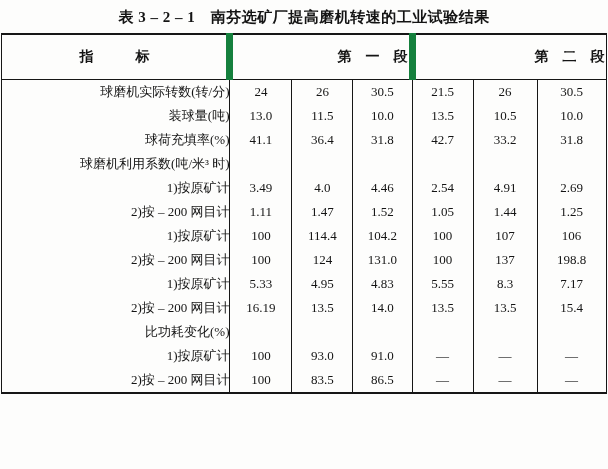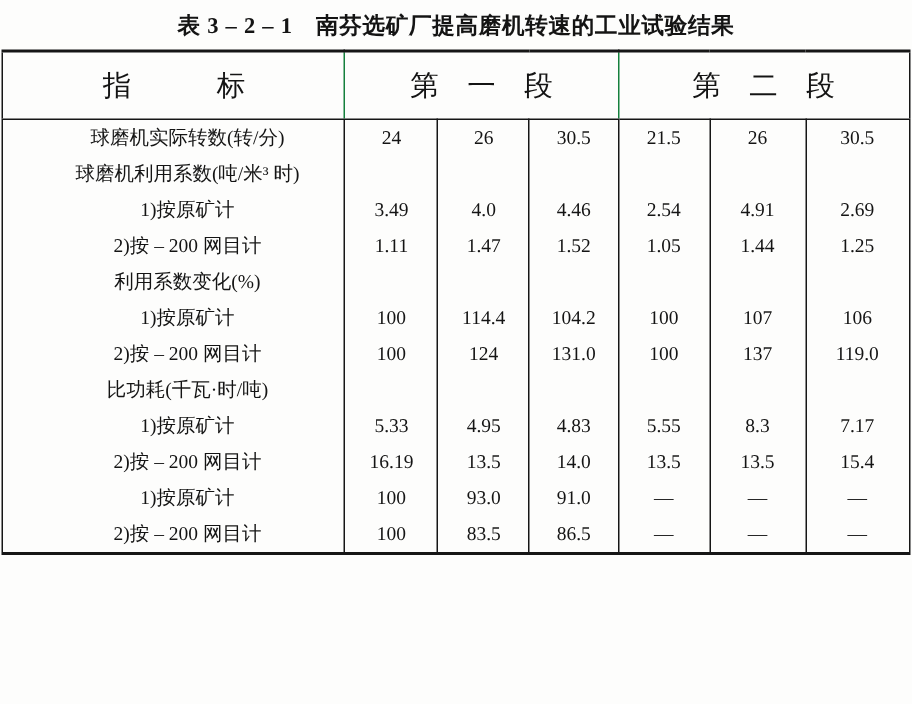--- a/index.html
+++ b/index.html
@@ -32,39 +32,39 @@
     font-size: 13px;
   }
   col.c-label { width: 228px; }
   col.c-v1 { width: 62px; }
   col.c-v2 { width: 61px; }
   col.c-v3 { width: 59px; }
   col.c-v4 { width: 61px; }
   col.c-v5 { width: 64px; }
   col.c-v6 { width: 69px; }
   thead th {
-    font-weight: normal;
-    font-size: 19px;
+    font-weight: bold;
+    font-size: 14px;
     height: 42px;
     border-bottom: 1px solid #161616;
     text-align: center;
     vertical-align: middle;
     white-space: pre;
   }
-  thead th.stage { border-left: 1px solid #15803d; }
+  thead th.stage { border-left: 7px solid #15803d; text-align: right; }
   tbody td {
     height: 24px;
     vertical-align: middle;
     padding: 0;
     line-height: 24px;
     white-space: nowrap;
     overflow: hidden;
   }
   tbody td.label-cell {
-    text-align: center;
+    text-align: right;
     padding-left: 18px;
   }
   tbody td.value-cell {
     text-align: center;
     border-left: 1px solid #161616;
   }
 </style>
 </head>
 <body>
 
@@ -92,20 +92,38 @@
         <tr>
           <td class="label-cell">球磨机实际转数(转/分)</td>
           <td class="value-cell">24</td>
           <td class="value-cell">26</td>
           <td class="value-cell">30.5</td>
           <td class="value-cell">21.5</td>
           <td class="value-cell">26</td>
           <td class="value-cell">30.5</td>
         </tr>
         <tr>
+          <td class="label-cell">装球量(吨)</td>
+          <td class="value-cell">13.0</td>
+          <td class="value-cell">11.5</td>
+          <td class="value-cell">10.0</td>
+          <td class="value-cell">13.5</td>
+          <td class="value-cell">10.5</td>
+          <td class="value-cell">10.0</td>
+        </tr>
+        <tr>
+          <td class="label-cell">球荷充填率(%)</td>
+          <td class="value-cell">41.1</td>
+          <td class="value-cell">36.4</td>
+          <td class="value-cell">31.8</td>
+          <td class="value-cell">42.7</td>
+          <td class="value-cell">33.2</td>
+          <td class="value-cell">31.8</td>
+        </tr>
+        <tr>
           <td class="label-cell">球磨机利用系数(吨/米³ 时)</td>
           <td class="value-cell"></td>
           <td class="value-cell"></td>
           <td class="value-cell"></td>
           <td class="value-cell"></td>
           <td class="value-cell"></td>
           <td class="value-cell"></td>
         </tr>
         <tr>
           <td class="label-cell">1)按原矿计</td>
@@ -119,74 +137,65 @@
         <tr>
           <td class="label-cell">2)按 – 200 网目计</td>
           <td class="value-cell">1.11</td>
           <td class="value-cell">1.47</td>
           <td class="value-cell">1.52</td>
           <td class="value-cell">1.05</td>
           <td class="value-cell">1.44</td>
           <td class="value-cell">1.25</td>
         </tr>
         <tr>
-          <td class="label-cell">利用系数变化(%)</td>
-          <td class="value-cell"></td>
-          <td class="value-cell"></td>
-          <td class="value-cell"></td>
-          <td class="value-cell"></td>
-          <td class="value-cell"></td>
-          <td class="value-cell"></td>
-        </tr>
-        <tr>
           <td class="label-cell">1)按原矿计</td>
           <td class="value-cell">100</td>
           <td class="value-cell">114.4</td>
           <td class="value-cell">104.2</td>
           <td class="value-cell">100</td>
           <td class="value-cell">107</td>
           <td class="value-cell">106</td>
         </tr>
         <tr>
           <td class="label-cell">2)按 – 200 网目计</td>
           <td class="value-cell">100</td>
           <td class="value-cell">124</td>
           <td class="value-cell">131.0</td>
           <td class="value-cell">100</td>
           <td class="value-cell">137</td>
-          <td class="value-cell">119.0</td>
-        </tr>
-        <tr>
-          <td class="label-cell">比功耗(千瓦·时/吨)</td>
-          <td class="value-cell"></td>
-          <td class="value-cell"></td>
-          <td class="value-cell"></td>
-          <td class="value-cell"></td>
-          <td class="value-cell"></td>
-          <td class="value-cell"></td>
+          <td class="value-cell">198.8</td>
         </tr>
         <tr>
           <td class="label-cell">1)按原矿计</td>
           <td class="value-cell">5.33</td>
           <td class="value-cell">4.95</td>
           <td class="value-cell">4.83</td>
           <td class="value-cell">5.55</td>
           <td class="value-cell">8.3</td>
           <td class="value-cell">7.17</td>
         </tr>
         <tr>
           <td class="label-cell">2)按 – 200 网目计</td>
           <td class="value-cell">16.19</td>
           <td class="value-cell">13.5</td>
           <td class="value-cell">14.0</td>
           <td class="value-cell">13.5</td>
           <td class="value-cell">13.5</td>
           <td class="value-cell">15.4</td>
         </tr>
         <tr>
+          <td class="label-cell">比功耗变化(%)</td>
+          <td class="value-cell"></td>
+          <td class="value-cell"></td>
+          <td class="value-cell"></td>
+          <td class="value-cell"></td>
+          <td class="value-cell"></td>
+          <td class="value-cell"></td>
+        </tr>
+        <tr>
           <td class="label-cell">1)按原矿计</td>
           <td class="value-cell">100</td>
           <td class="value-cell">93.0</td>
           <td class="value-cell">91.0</td>
           <td class="value-cell">—</td>
           <td class="value-cell">—</td>
           <td class="value-cell">—</td>
         </tr>
         <tr>
           <td class="label-cell">2)按 – 200 网目计</td>

